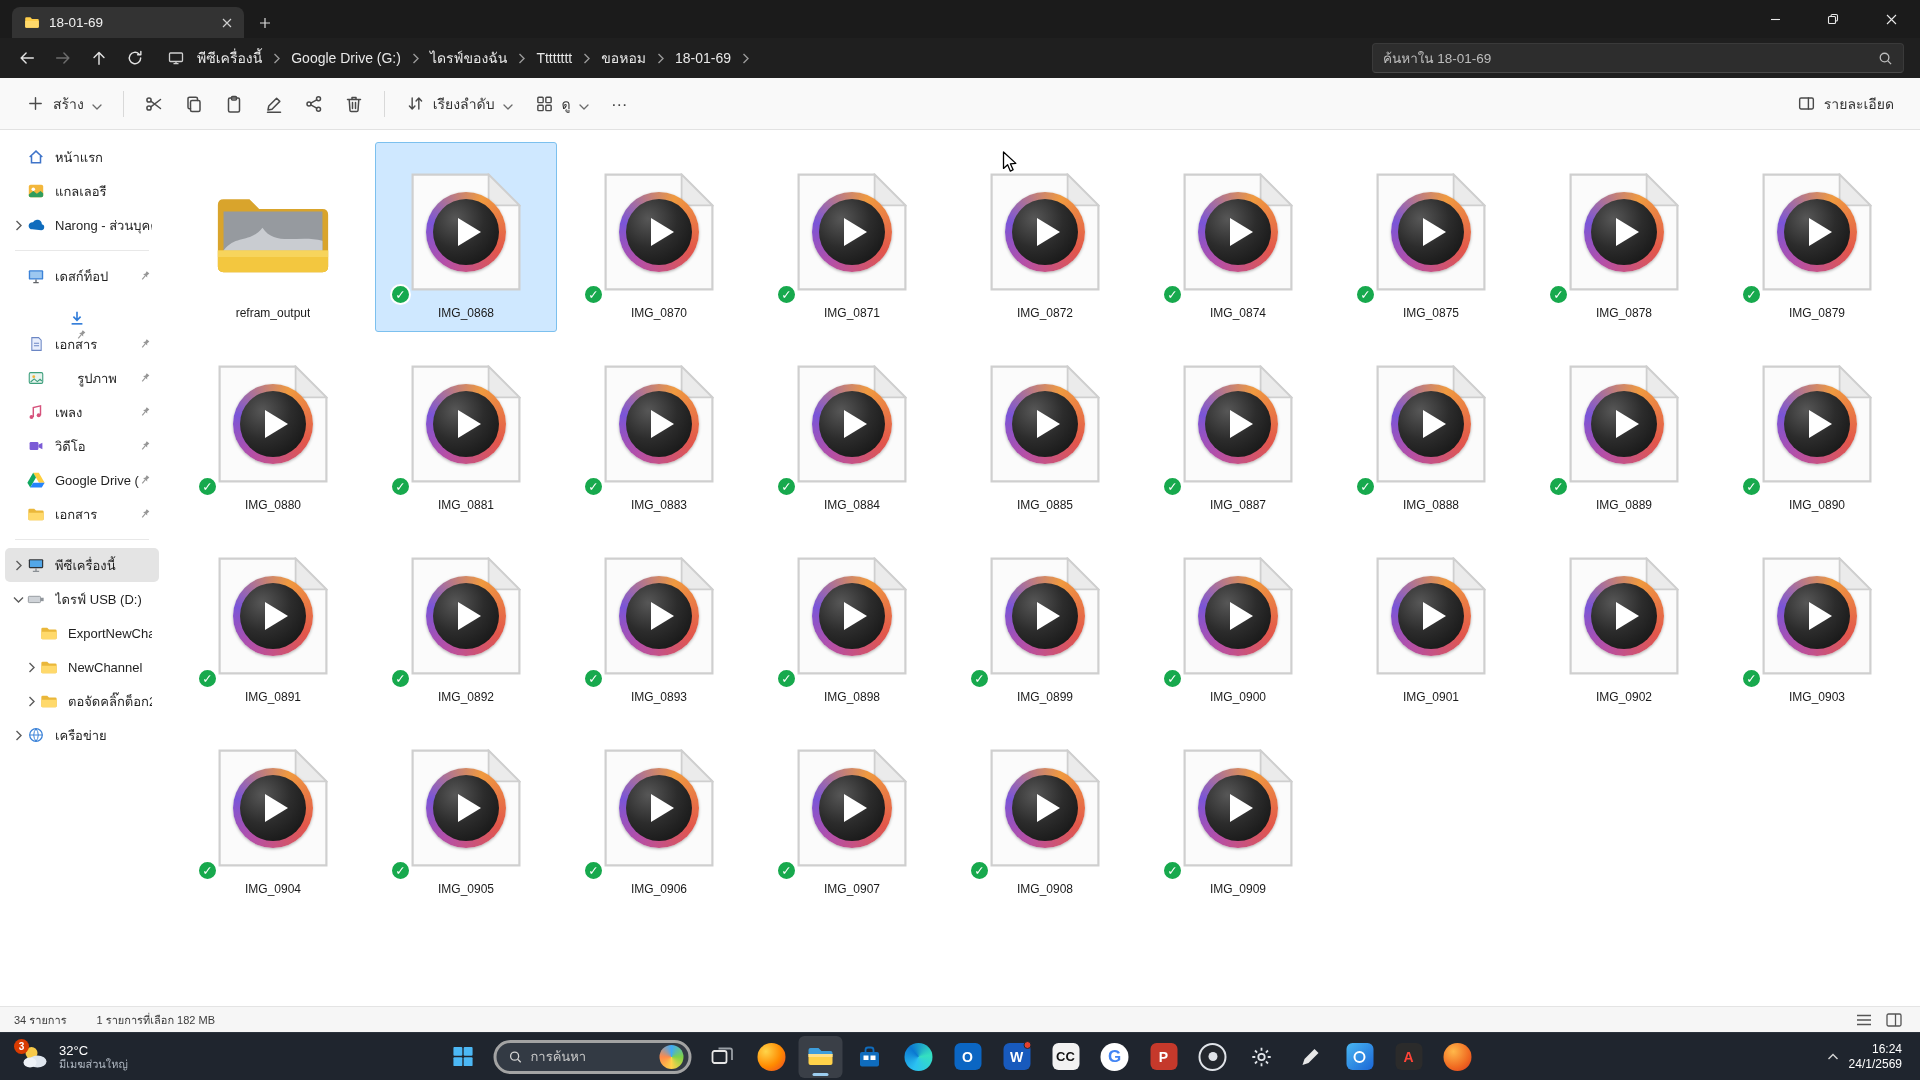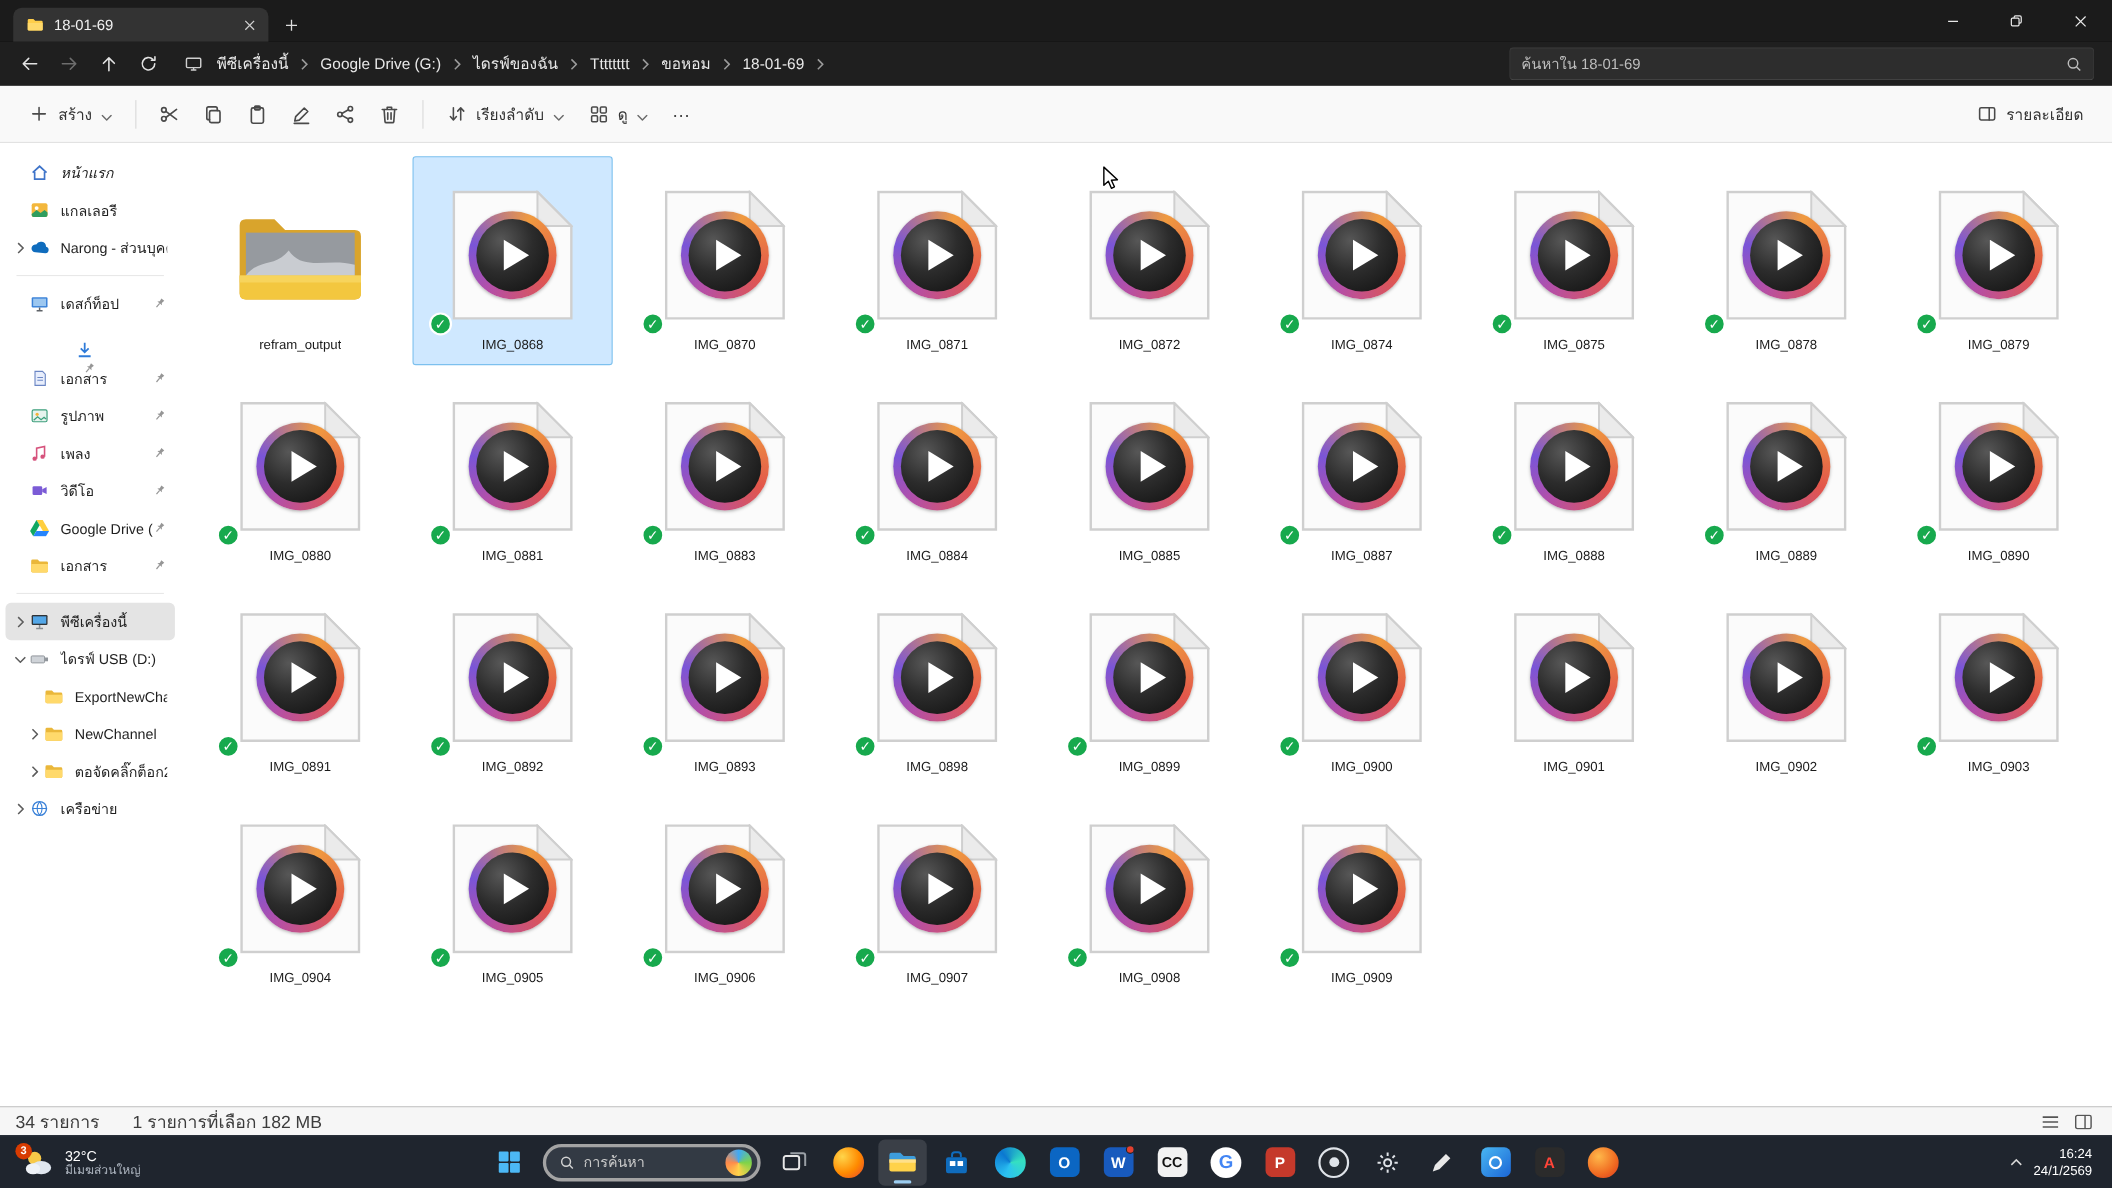--- a/index.html
+++ b/index.html
@@ -66,21 +66,21 @@
     background:conic-gradient(from 25deg,#f09a3f,#e2564b 95deg,#b44fa8 190deg,#7a55d8 260deg,#f09a3f);
     display:flex;align-items:center;justify-content:center;box-shadow:0 1px 3px rgba(0,0,0,.3)}
   .play .inner{width:66px;height:66px;border-radius:50%;display:flex;align-items:center;justify-content:center;
     background:radial-gradient(circle at 34% 30%,#575757 0%,#2c2c2c 45%,#0e0e0e 100%)}
   .play .tri{width:0;height:0;border-left:23px solid #fff;border-top:14px solid transparent;border-bottom:14px solid transparent;margin-left:7px}
   .badge{position:absolute;left:14px;top:141px;width:21px;height:21px;border-radius:50%;background:#17a94d;
     color:#fff;display:flex;align-items:center;justify-content:center;font-size:12.5px;border:2px solid #fff;font-weight:bold}
 
   
   .statusbar{height:26px;background:#f6f6f6;border-top:1px solid #e4e4e4;display:flex;align-items:center;
-    padding:0 14px;font-size:16px;color:#3c3c3c;gap:30px;flex:0 0 auto}
+    padding:0 14px;font-size:11px;color:#3c3c3c;gap:30px;flex:0 0 auto}
   .sb-right{margin-left:auto;display:flex;gap:6px}
   .sb-ic{width:24px;height:20px;display:flex;align-items:center;justify-content:center;border-radius:3px}
 
   
   .taskbar{height:48px;background:#1f252e;border-top:1px solid #2b323c;display:flex;align-items:center;
     padding:0 12px;position:relative;flex:0 0 auto;color:#fff}
   .weather{display:flex;align-items:center;gap:9px;padding:4px 8px;border-radius:5px;position:relative}
   .weather .w-badge{position:absolute;left:2px;top:1px;background:#d83b01;color:#fff;font-size:10px;width:15px;height:15px;
     border-radius:50%;display:flex;align-items:center;justify-content:center;font-weight:bold}
   .weather .t{font-size:13px;color:#fff;line-height:15px}
@@ -306,21 +306,21 @@
       <svg width="19" height="19" viewBox="0 0 20 20">
           <rect x="2.8" y="4.2" width="14.4" height="11.6" rx="1.5"></rect>
           <path d="M12 4.2v11.6"></path>
         </svg>
       <span>รายละเอียด</span>
     </div>
   </div>
 
   <div class="body">
     <div class="sidebar">
-        <div class="side-item" style="padding-left: 6px; font-style: italic;">
+        <div class="side-item" style="padding-left: 6px;">
           <span class="chv "></span>
           <span class="ic">
             <svg width="18" height="18" viewBox="0 0 20 20">
               <path d="M3 10L10 3.5 17 10" fill="none" stroke="#3f74c9" stroke-width="1.7"></path>
               <path d="M5 9v7.5h10V9" fill="none" stroke="#3f74c9" stroke-width="1.7"></path>
             </svg>
           </span>
           <span class="lbl">หน้าแรก</span>
         </div>
         <div class="side-item" style="padding-left: 6px;">
@@ -396,21 +396,21 @@
           <span class="lbl">เอกสาร</span>
           <span class="pin">
             <svg width="12" height="12" viewBox="0 0 14 14">
               <g transform="rotate(40 7 7)">
                 <path d="M5 1.5h4l-.6 3.4 1.8 1.8H3.8l1.8-1.8Z" fill="#7d7d7d"></path>
                 <path d="M7 6.7V12" stroke="#7d7d7d" stroke-width="1.3"></path>
               </g>
             </svg>
           </span>
         </div>
-        <div class="side-item" style="padding-left: 6px;">
+        <div class="side-item" style="padding-left: 6px; text-align: center;">
           <span class="chv "></span>
           <span class="ic">
             <svg width="18" height="18" viewBox="0 0 20 20">
               <rect x="2.5" y="4" width="15" height="12" rx="1.5" fill="#e7f3ee" stroke="#3d9f7c" stroke-width="1.2"></rect>
               <circle cx="7.5" cy="8.5" r="1.6" fill="#f2b239"></circle>
               <path d="M4 14.5l4-3.5 3.5 3 3-2.5 2 1.8" fill="none" stroke="#3d9f7c" stroke-width="1.3"></path>
             </svg>
           </span>
           <span class="lbl">รูปภาพ</span>
           <span class="pin">

